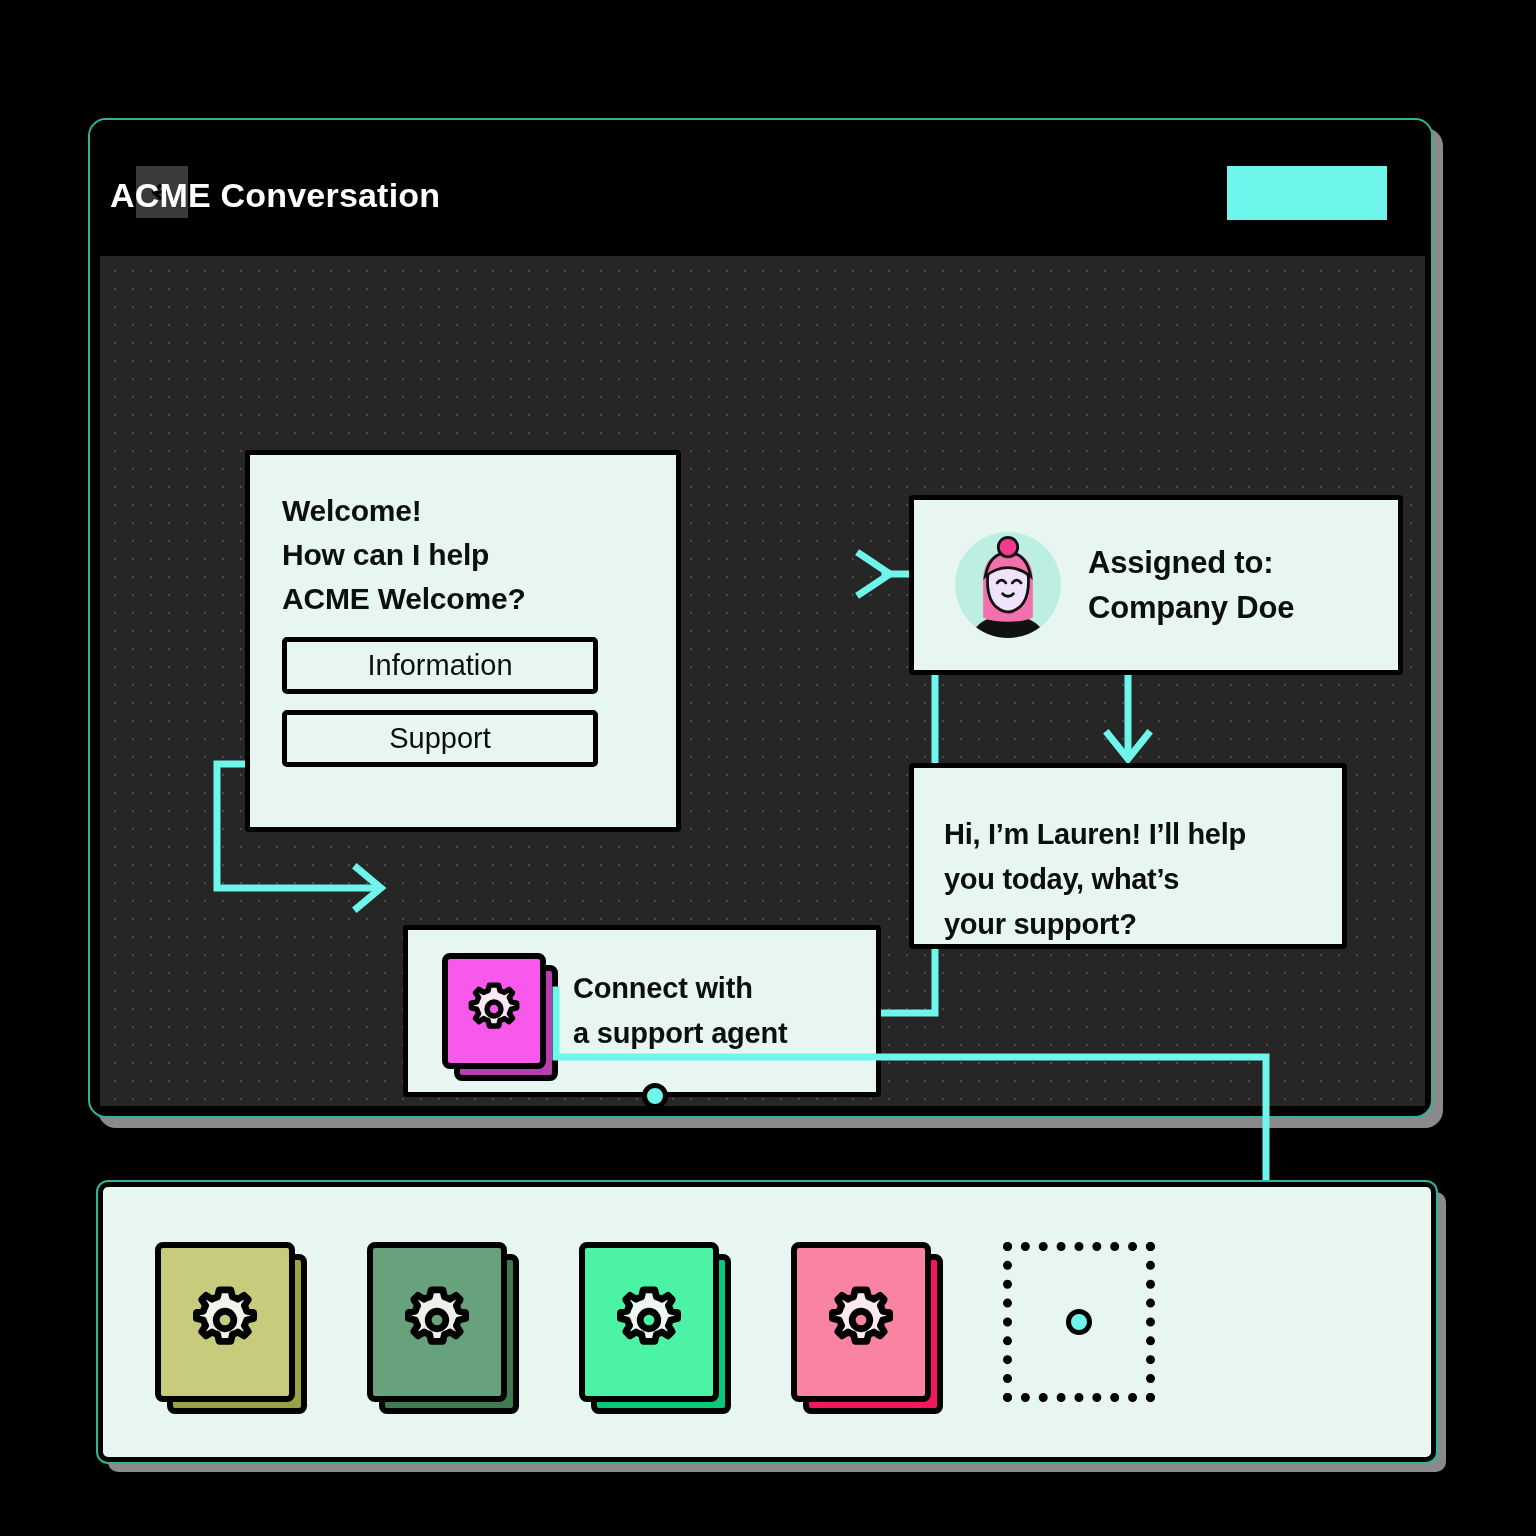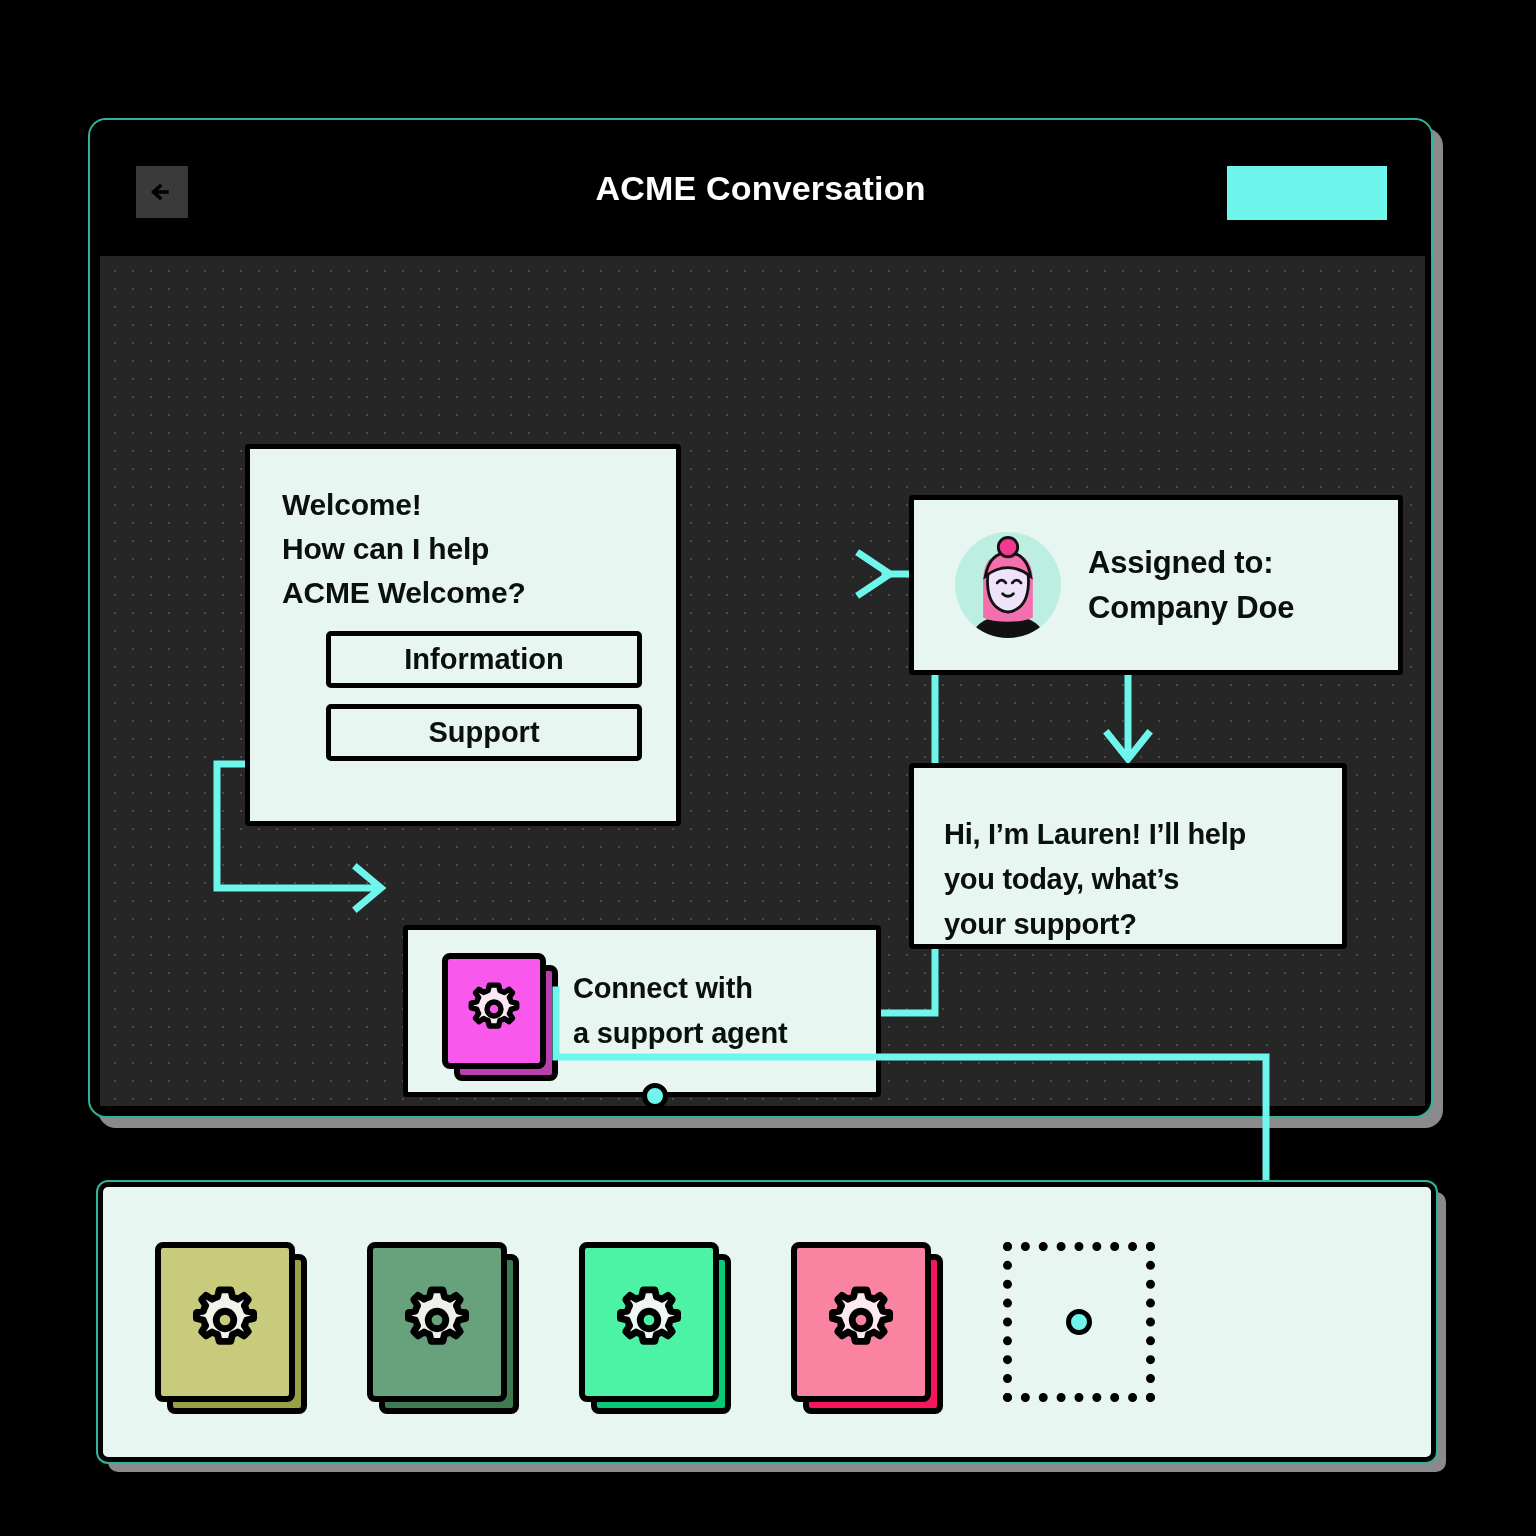--- a/index.html
+++ b/index.html
@@ -28,26 +28,27 @@
     background: #000000;
   }
   .back-btn {
     position: absolute; left: 46px; top: 46px;
     width: 52px; height: 52px;
     background: #3a3a3a;
     display: flex; align-items: center; justify-content: center;
   }
   .back-btn svg { display: block; }
   .window-title {
-    position: absolute; left: 0; top: 42px; width: 100%;
-    text-align: center;
+    position: absolute; left: 0; top: 49px; width: 100%;
+    text-align: left;
     color: #ffffff;
     font-size: 34px; font-weight: bold;
     letter-spacing: .2px;
     line-height: 52px;
+    padding-left: 20px;
   }
   .cta-btn {
     position: absolute; right: 44px; top: 46px;
     width: 160px; height: 54px;
     background: #6ef6ec;
     border: 0;
     font-size: 0;
   }
 
   
@@ -63,32 +64,31 @@
   .wires { position: absolute; left: 0; top: 0; width: 1325px; height: 850px; }
 
   
   .card {
     position: absolute;
     background: #e8f6f1;
     border: 5px solid #000000;
     border-radius: 4px;
   }
 
-  #welcome-card { left: 145px; top: 188px; width: 436px; height: 382px; padding: 34px 20px 0 32px; }
+  #welcome-card { left: 145px; top: 194px; width: 436px; height: 382px; padding: 34px 20px 0 32px; }
   .welcome-line { font-size: 30px; font-weight: bold; color: #0b0f0d; line-height: 44px; letter-spacing: -0.2px; }
   .choice-btn {
     margin-top: 16px; width: 316px; height: 57px;
     background: #e8f6f1;
     border: 5px solid #000000;
     border-radius: 5px;
-    color: #0b0f0d; font-size: 29px; font-weight: bold;
+    color: #0b0f0d; font-size: 29px; font-weight: normal;
     font-family: "Liberation Sans", sans-serif;
     display: flex; align-items: center; justify-content: center;
     cursor: pointer;
-    margin-left: 44px;
   }
 
   #connect-card {
     left: 303px; top: 669px; width: 478px; height: 172px;
     display: flex; align-items: center; padding: 0 0 0 34px; gap: 27px;
   }
   .connect-text { font-size: 29px; font-weight: bold; color: #0b0f0d; line-height: 45px; letter-spacing: -0.2px; }
 
   #assigned-card {
     left: 809px; top: 239px; width: 494px; height: 180px;

